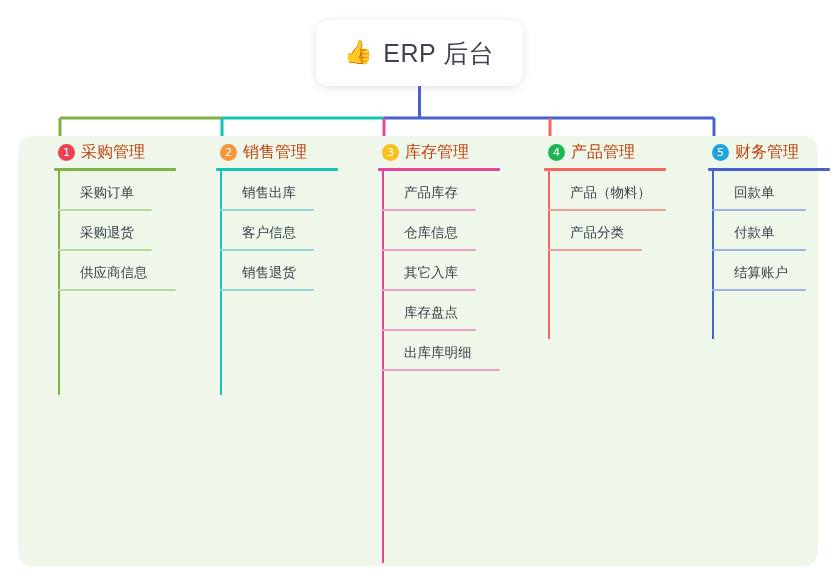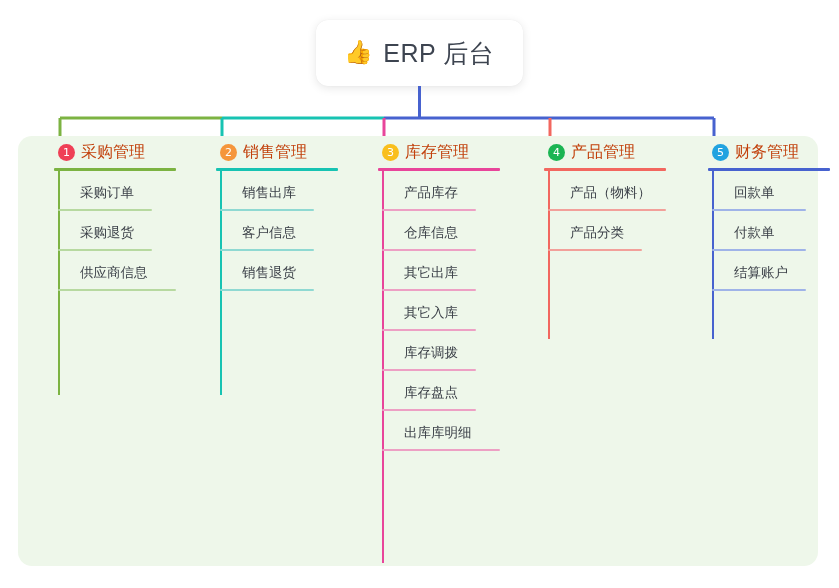--- a/index.html
+++ b/index.html
@@ -222,29 +222,21 @@
         <div class="spine" style="background: rgb(232, 69, 154); height: 392px;"></div>
         <div class="leaf">
           <span class="leaf-label">产品库存</span>
           <div class="leaf-rule" style="background: rgb(237, 160, 196);"></div>
         </div>
         <div class="leaf">
           <span class="leaf-label">仓库信息</span>
           <div class="leaf-rule" style="background: rgb(237, 160, 196);"></div>
         </div>
         <div class="leaf">
-          <span class="leaf-label">其它出库</span>
-          <div class="leaf-rule" style="background: rgb(237, 160, 196);"></div>
-        </div>
-        <div class="leaf">
           <span class="leaf-label">其它入库</span>
-          <div class="leaf-rule" style="background: rgb(237, 160, 196);"></div>
-        </div>
-        <div class="leaf">
-          <span class="leaf-label">库存调拨</span>
           <div class="leaf-rule" style="background: rgb(237, 160, 196);"></div>
         </div>
         <div class="leaf">
           <span class="leaf-label">库存盘点</span>
           <div class="leaf-rule" style="background: rgb(237, 160, 196);"></div>
         </div>
         <div class="leaf wide">
           <span class="leaf-label">出库库明细</span>
           <div class="leaf-rule" style="background: rgb(237, 160, 196);"></div>
         </div>

